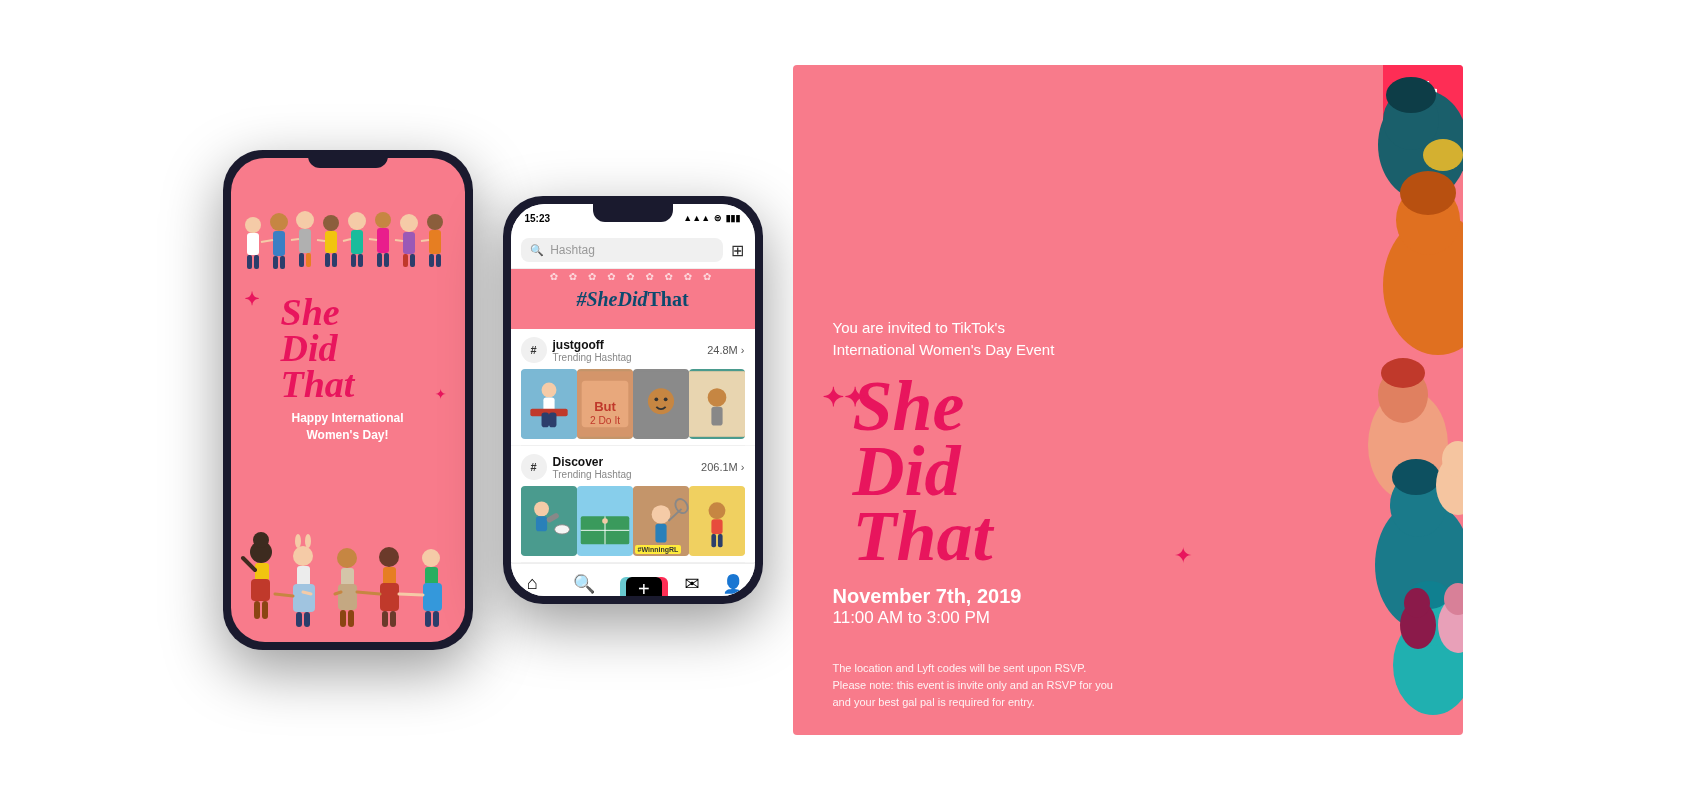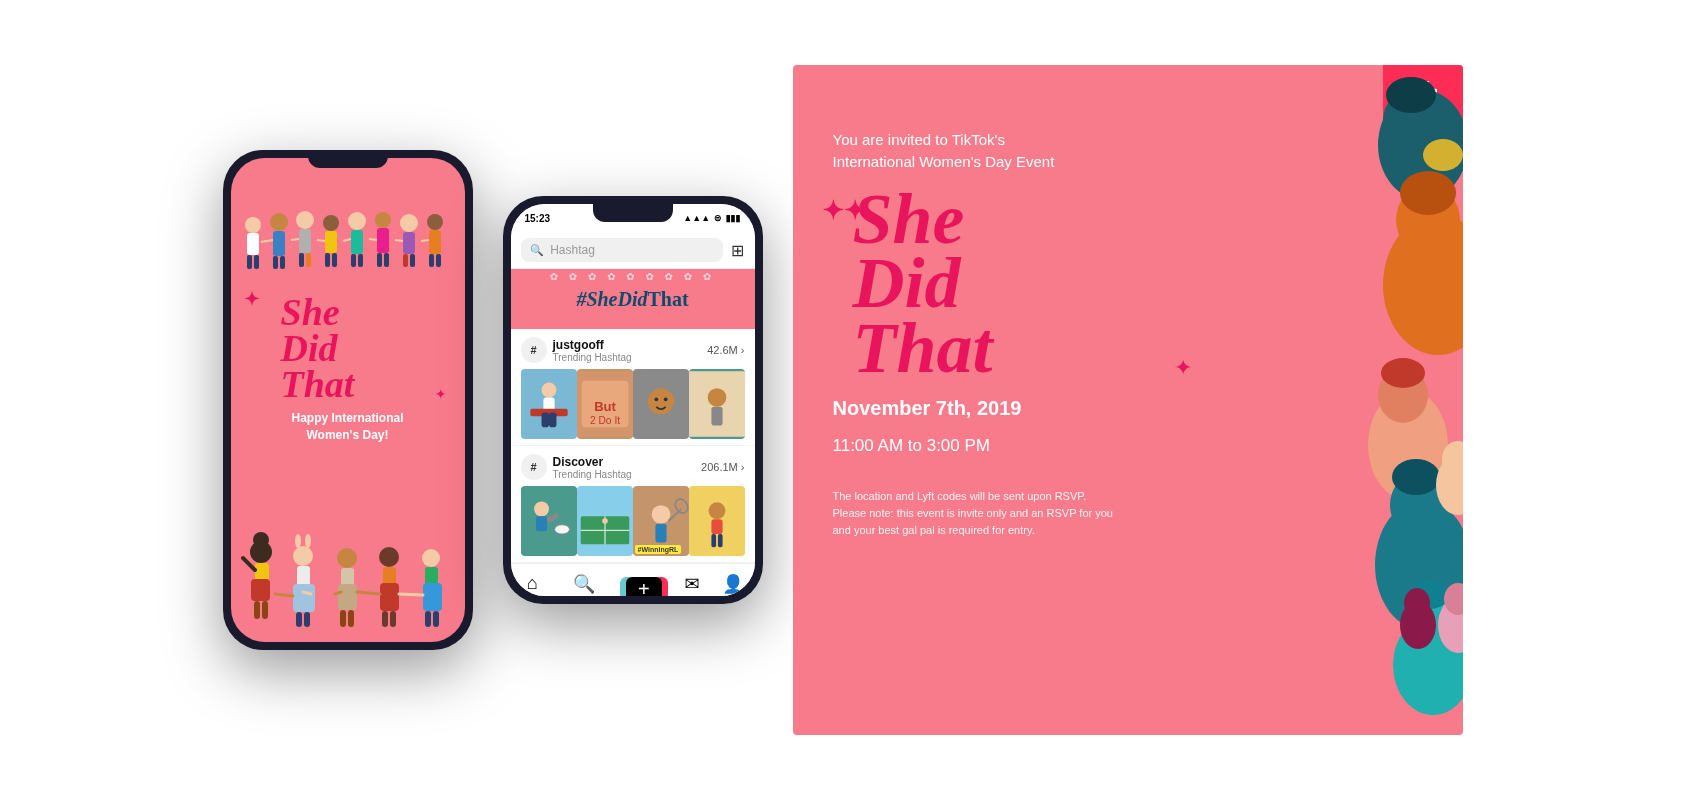--- a/index.html
+++ b/index.html
@@ -312,21 +312,22 @@
     
     .invitation-card {
       width: 670px;
       height: 670px;
       background: #f87b8b;
       border-radius: 4px;
       position: relative;
       overflow: hidden;
       display: flex;
       flex-direction: column;
-      padding: 44px 40px;
+      padding: 24px 40px;
+      justify-content: flex-end;
     }
 
     
     .tiktok-badge {
       position: absolute;
       top: 0;
       right: 0;
       width: 80px;
       height: 80px;
       background: #fe2d55;
@@ -527,21 +528,21 @@
 
     <div class="trending-item">
       <div class="trending-header">
         <div class="trending-left">
           <div class="hash-circle">#</div>
           <div class="trending-info">
             <div class="trending-name">justgooff</div>
             <div class="trending-sub">Trending Hashtag</div>
           </div>
         </div>
-        <div class="trending-count">42.6M ›</div>
+        <div class="trending-count">24.8M ›</div>
       </div>
       <div class="video-thumbs">
         <div class="video-thumb thumb-blue">
           <svg viewBox="0 0 60 70" width="100%" height="100%">
             <rect width="60" height="70" fill="#7bb8d4"></rect>
 
             <circle cx="30" cy="20" r="8" fill="#f5cba7"></circle>
             <rect x="24" y="28" width="12" height="16" rx="3" fill="#fff"></rect>
             <rect x="10" y="40" width="40" height="8" rx="2" fill="#c0392b"></rect>
             <rect x="22" y="44" width="8" height="16" rx="3" fill="#2c3e6b"></rect>
@@ -718,21 +719,21 @@
     <div style="position:relative; margin: 14px 0 10px -8px;">
       <span style="position:absolute; left:-2px; top:8px; font-size:26px; color:#e8155d; font-weight:900;">✦✦</span>
       <div style="font-size:72px; font-weight:900; color:#e8155d; line-height:0.9; font-style:italic; font-family:Georgia,serif; text-align:left; padding-left:28px;">
         She<br>Did<br>That
       </div>
       <span style="position:absolute; right:80px; bottom:0px; font-size:22px; color:#e8155d;">✦</span>
     </div>
 
 
     <div style="color:#fff; font-size:20px; font-weight:900; margin-top:16px;">November 7th, 2019</div>
-    <div style="color:#fff; font-size:17px; font-weight:500; margin-top:16px;">11:00 AM to 3:00 PM</div>
+    <div style="color:#fff; font-size:17px; font-weight:500; margin-top:0;">11:00 AM to 3:00 PM</div>
 
     <div style="color:rgba(255,255,255,0.9); font-size:11px; line-height:1.55; max-width:370px; margin-top:32px;">
       The location and Lyft codes will be sent upon RSVP.<br>
       Please note: this event is invite only and an RSVP for you<br>
       and your best gal pal is required for entry.
     </div>
 
   </div>
 </div>
 

